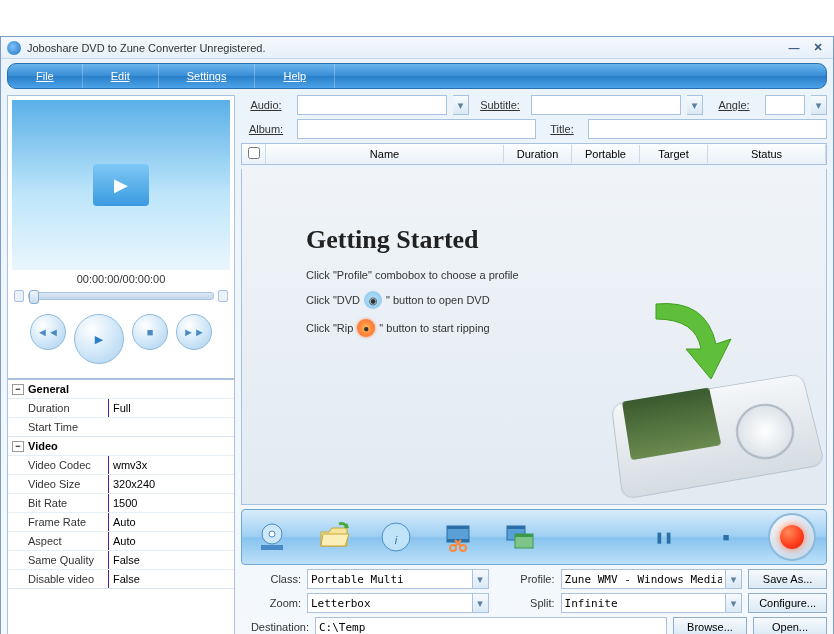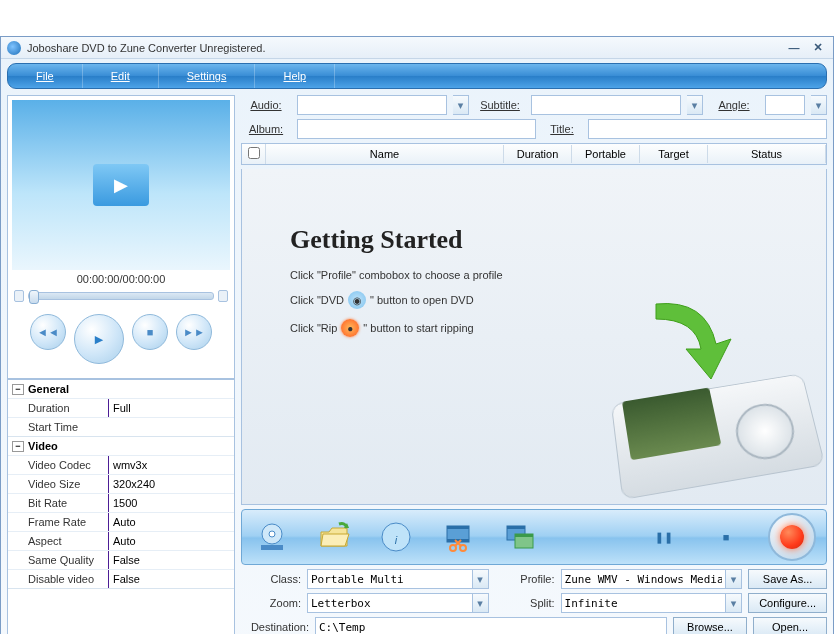--- a/index.html
+++ b/index.html
@@ -40,21 +40,21 @@
 .drop-btn { width: 16px; height: 20px; border: 1px solid #a8c2e0; border-left: none; background: linear-gradient(#f6fafd,#dae9f5); display:flex; align-items:center; justify-content:center; color:#5a7fa3; cursor:pointer; }
 .table-head { display: flex; background: linear-gradient(#fdfefe,#e9f1f8); border: 1px solid #a8c2e0; align-items: center; }
 .table-head .th { padding: 3px 6px; border-right: 1px solid #cddbe9; text-align: center; }
 .th-check { width: 24px; }
 .th-name { flex: 1; }
 .th-dur { width: 68px; }
 .th-chap { width: 68px; }
 .th-target { width: 68px; }
 .th-status { width: 118px; border-right: none; }
 .main-area { flex: 1; border: 1px solid #a8c2e0; border-top: none; background: linear-gradient(#f0f4f8, #e2eaf2); position: relative; overflow: hidden; }
-.getting { position: absolute; left: 48px; top: 56px; color: #333; }
+.getting { position: absolute; left: 64px; top: 56px; color: #333; }
 .getting h2 { font-family: Georgia, serif; font-size: 26px; font-weight: bold; margin-bottom: 14px; color: #222; }
 .getting .line { display: flex; align-items: center; gap: 4px; margin-bottom: 10px; font-size: 12px; }
 .mini-icon { width: 18px; height: 18px; border-radius: 50%; display: inline-flex; align-items: center; justify-content: center; font-size: 10px; }
 .mini-dvd { background: radial-gradient(circle,#bfe3f9,#7fc3ef); }
 .mini-rip { background: radial-gradient(circle,#ffb85a,#ff5a1f); box-shadow: 0 0 3px #ff7a3a; }
 .device-illus { position:absolute; right:10px; bottom:10px; width:240px; height:200px; }
 .device-illus .arrow { position:absolute; left:60px; top:0; width:100px; height:100px; }
 .device-illus .player-body { position:absolute; left:40px; top:90px; width:200px; height:100px; background:linear-gradient(#f5f7f9,#d5dce2); border-radius:12px; transform:perspective(500px) rotateX(18deg) rotateZ(-10deg); border:1px solid #b8c4cf; }
 .device-illus .player-screen { position:absolute; left:50px; top:98px; width:90px; height:62px; background:linear-gradient(#3a5a2f,#6a8a4f); border-radius:4px; transform:perspective(500px) rotateX(18deg) rotateZ(-10deg); }
 .device-illus .player-pad { position:absolute; left:160px; top:108px; width:58px; height:58px; border-radius:50%; background:radial-gradient(circle,#fff,#cfd8df); border:2px solid #aab6c0; transform:perspective(500px) rotateX(18deg) rotateZ(-10deg);}

